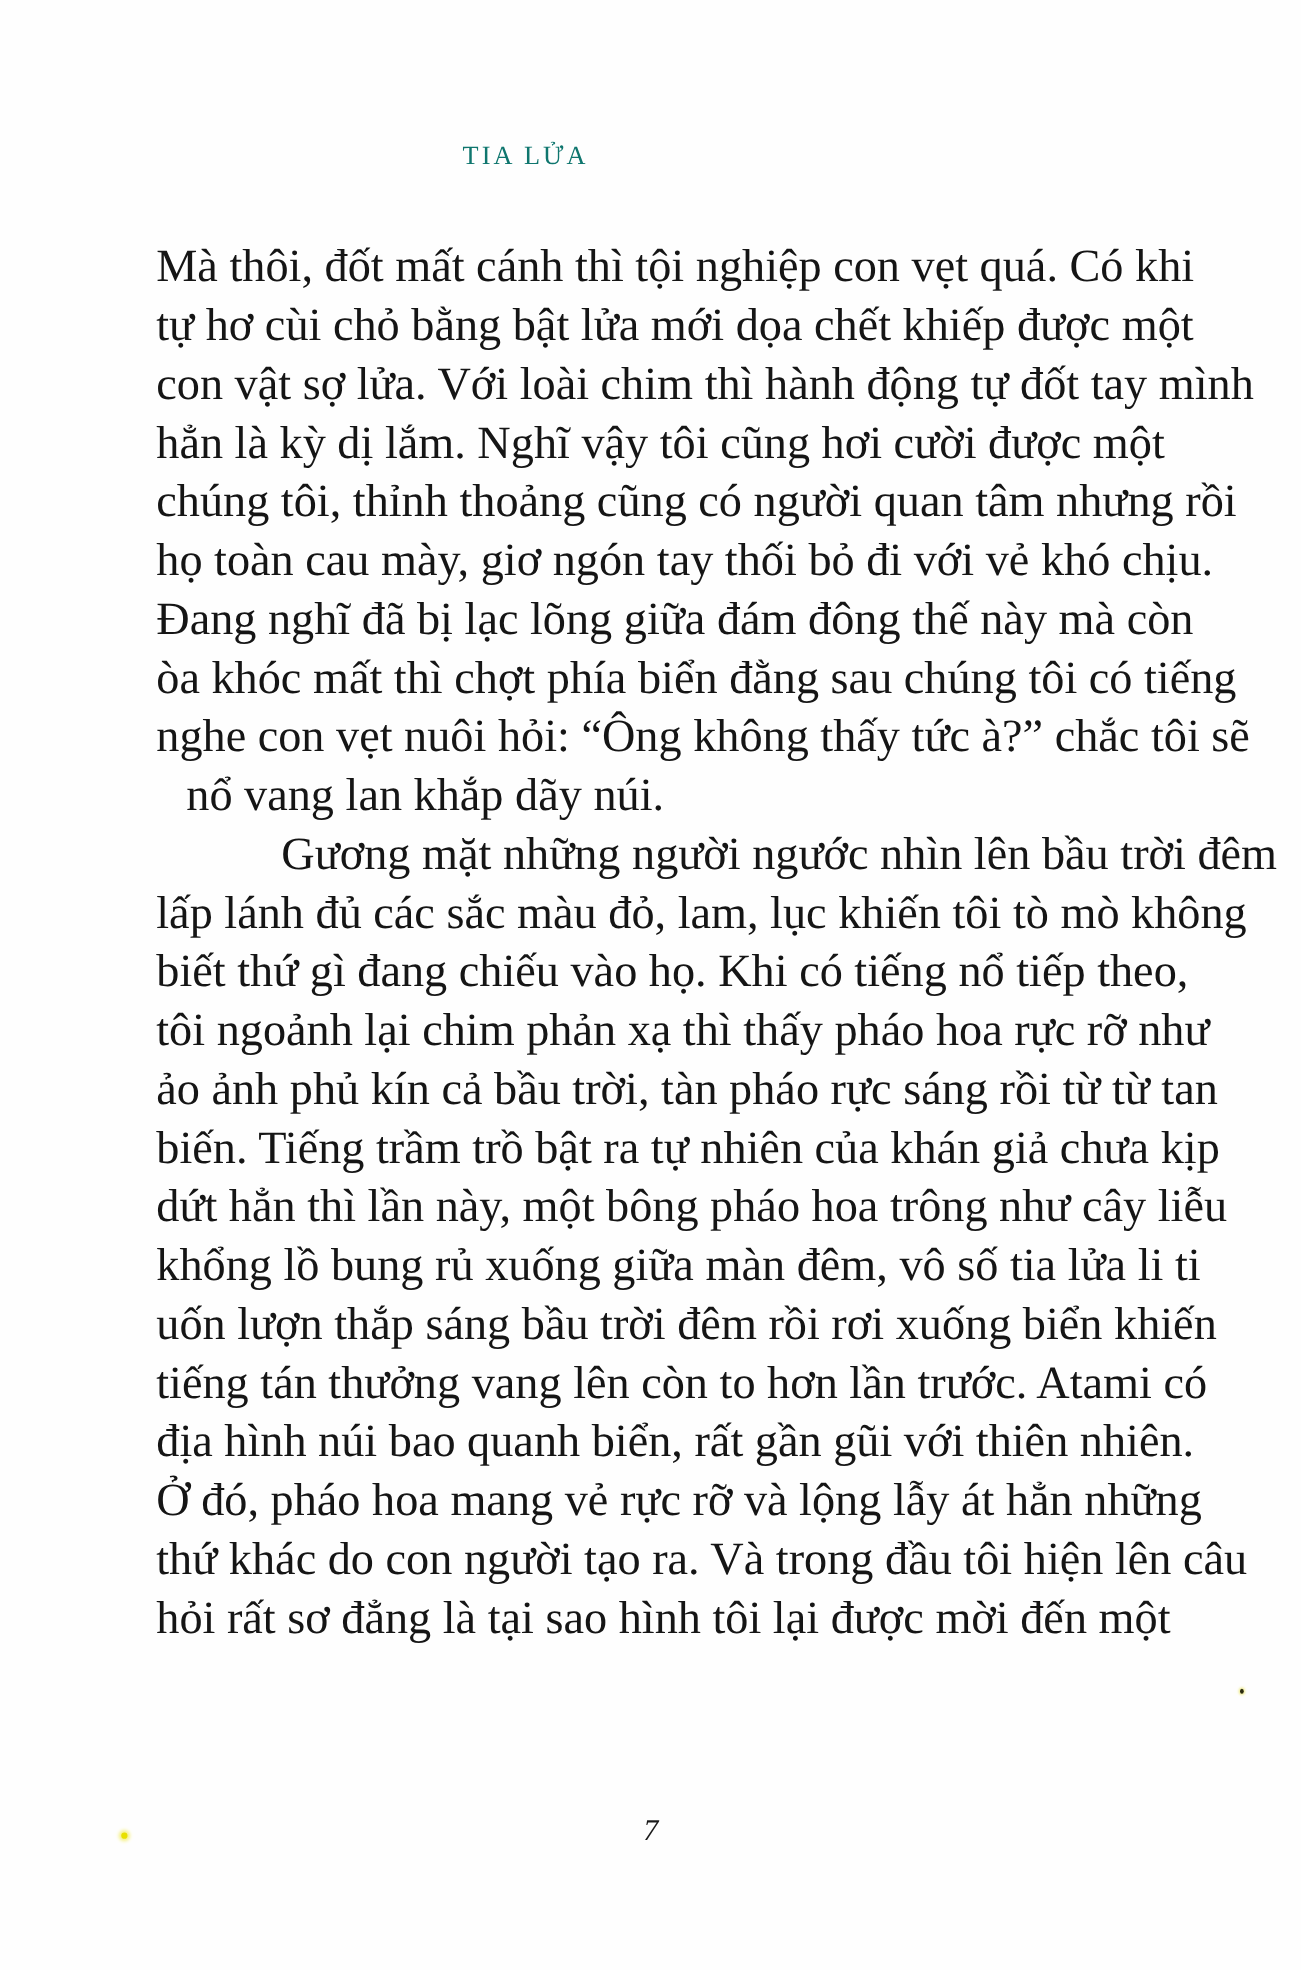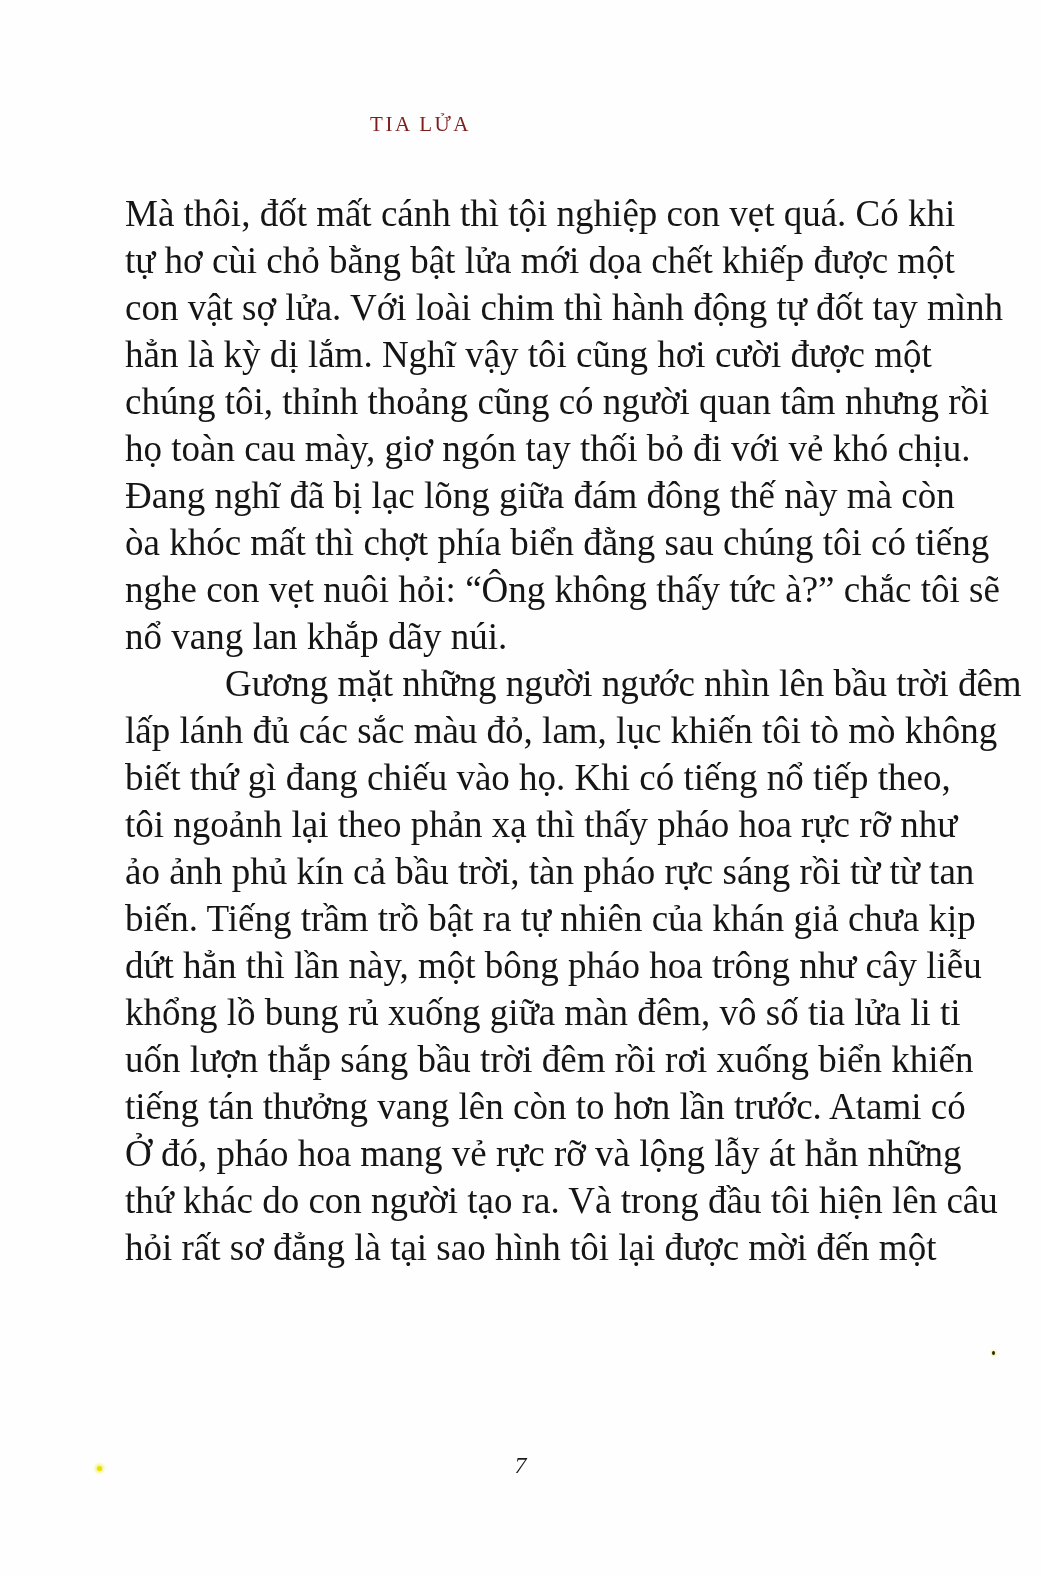--- a/index.html
+++ b/index.html
@@ -24,41 +24,42 @@
     }
     .running-header {
       position: absolute;
       top: 112px;
       left: 0;
       width: 841px;
       text-align: center;
       font-family: "Liberation Serif", serif;
       font-size: 21px;
       letter-spacing: 2.5px;
-      color: #7f1d1d;
+      color: #0f766e;
     }
     .body-text {
       position: absolute;
       left: 125px;
       top: 190px;
       width: 795px;
     }
     .line {
       display: block;
       height: 47px;
       line-height: 47px;
       font-family: "Liberation Serif", serif;
       font-size: 37px;
       white-space: nowrap;
       text-align: justify;
       text-align-last: justify;
       color: #151515;
     }
     .line.last {
       text-align-last: left;
+      margin-left: 24px;
     }
     .line.indent {
       padding-left: 100px;
     }
     .page-number {
       position: absolute;
       top: 1452px;
       left: 0;
       width: 1041px;
       text-align: center;
@@ -103,27 +104,28 @@
       <span class="line">Đang nghĩ đã bị lạc lõng giữa đám đông thế này mà còn</span>
       <span class="line">òa khóc mất thì chợt phía biển đằng sau chúng tôi có tiếng</span>
       <span class="line">nghe con vẹt nuôi hỏi: “Ông không thấy tức à?” chắc tôi sẽ</span>
       <span class="line last">nổ vang lan khắp dãy núi.</span>
     </div>
 
     <div>
       <span class="line indent">Gương mặt những người ngước nhìn lên bầu trời đêm</span>
       <span class="line">lấp lánh đủ các sắc màu đỏ, lam, lục khiến tôi tò mò không</span>
       <span class="line">biết thứ gì đang chiếu vào họ. Khi có tiếng nổ tiếp theo,</span>
-      <span class="line">tôi ngoảnh lại theo phản xạ thì thấy pháo hoa rực rỡ như</span>
+      <span class="line">tôi ngoảnh lại chim phản xạ thì thấy pháo hoa rực rỡ như</span>
       <span class="line">ảo ảnh phủ kín cả bầu trời, tàn pháo rực sáng rồi từ từ tan</span>
       <span class="line">biến. Tiếng trầm trồ bật ra tự nhiên của khán giả chưa kịp</span>
       <span class="line">dứt hẳn thì lần này, một bông pháo hoa trông như cây liễu</span>
       <span class="line">khổng lồ bung rủ xuống giữa màn đêm, vô số tia lửa li ti</span>
       <span class="line">uốn lượn thắp sáng bầu trời đêm rồi rơi xuống biển khiến</span>
       <span class="line">tiếng tán thưởng vang lên còn to hơn lần trước. Atami có</span>
+      <span class="line">địa hình núi bao quanh biển, rất gần gũi với thiên nhiên.</span>
       <span class="line">Ở đó, pháo hoa mang vẻ rực rỡ và lộng lẫy át hẳn những</span>
       <span class="line">thứ khác do con người tạo ra. Và trong đầu tôi hiện lên câu</span>
       <span class="line">hỏi rất sơ đẳng là tại sao hình tôi lại được mời đến một</span>
     </div>
   </div>
 
   <div class="page-number">7</div>
 
   <div class="speck speck-yellow"></div>
   <div class="speck speck-dark"></div>

